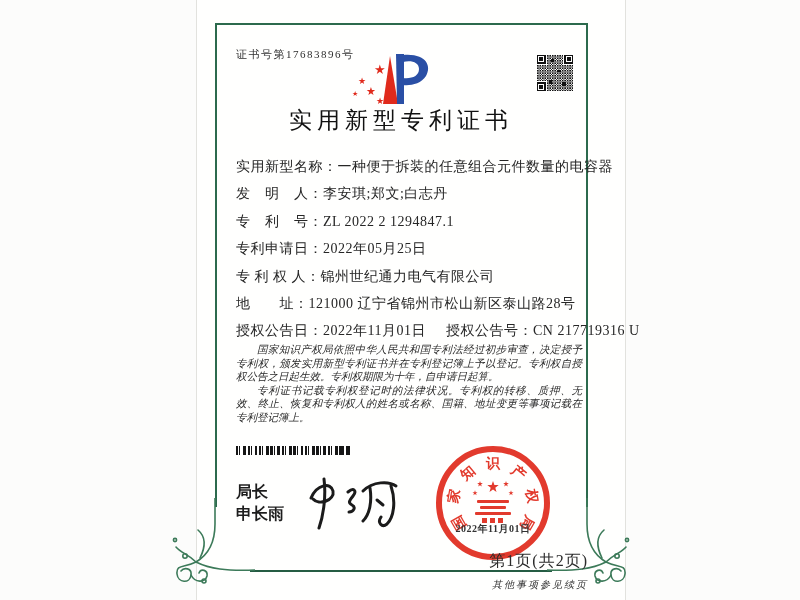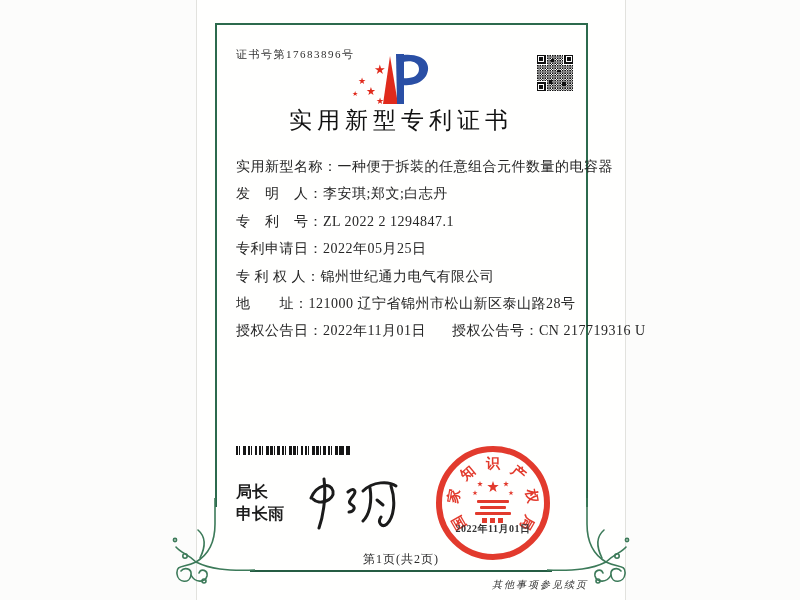--- a/index.html
+++ b/index.html
@@ -25,42 +25,42 @@
   .cert-no{position:absolute;left:236px;top:47px;font-size:11px;letter-spacing:1.5px;color:#2e2e2e;}
   .logo{position:absolute;left:350px;top:52px;}
   .qr{position:absolute;left:537px;top:55px;width:36px;height:36px;}
   .title{
     position:absolute;left:214px;top:105px;width:374px;
     text-align:center;font-size:23px;font-weight:normal;letter-spacing:5px;color:#111;
   }
   .row{position:absolute;left:236px;font-size:14px;white-space:nowrap;color:#262626;}
   .row .lab{letter-spacing:0.5px;}
   .row .val{letter-spacing:0.5px;}
-  .pair2{margin-left:26px;}
+  .pair2{margin-left:20px;}
   .paras{
     position:absolute;left:236px;top:343px;width:346px;
     font-size:10.5px;line-height:13.5px;font-style:italic;
     text-align:justify;color:#2a2a2a;
   }
   .paras p{margin:0;text-indent:2em;}
   .barcode{
     position:absolute;left:236px;top:446px;width:114px;height:9px;
     background:repeating-linear-gradient(90deg,
       #161616 0 2px,#fff 2px 3px,#161616 3px 4px,#fff 4px 7px,
       #161616 7px 10px,#fff 10px 11.5px);
   }
   .director{position:absolute;left:236px;top:481px;font-family:"Liberation Sans","DejaVu Sans",sans-serif;
     font-weight:bold;font-size:16px;color:#1d1d1d;line-height:22px;}
   .signature{position:absolute;left:303px;top:474px;}
   .seal{position:absolute;left:432px;top:442px;}
   .seal-date{
     position:absolute;left:437px;top:522px;width:112px;text-align:center;
     font-size:10px;letter-spacing:0.5px;color:#333;font-weight:bold;
   }
-  .footer-page{position:absolute;left:214px;top:551px;width:374px;text-align:center;font-size:12px;letter-spacing:1px;color:#2b2b2b;}
+  .footer-page{position:absolute;left:214px;top:551px;width:374px;text-align:right;font-size:16px;letter-spacing:1px;color:#2b2b2b;}
   .footer-note{position:absolute;left:214px;top:578px;width:374px;text-align:right;font-size:10px;font-style:italic;letter-spacing:2px;color:#333;}
 </style>
 </head>
 <body>
 
 <div class="page"></div>
 
 <div class="frame-top"></div>
 <div class="frame-left"></div>
 <div class="frame-right"></div>
@@ -153,20 +153,22 @@
   <span class="lab">专 利 权 人：</span><span class="val">锦州世纪通力电气有限公司</span>
 </div>
 <div class="row" style="top:295px">
   <span class="lab">地　　址：</span><span class="val">121000 辽宁省锦州市松山新区泰山路28号</span>
 </div>
 <div class="row" style="top:322px">
   <span class="lab">授权公告日：</span><span class="val">2022年11月01日</span><span class="pair2"><span class="lab">授权公告号：</span><span class="val">CN 217719316 U</span></span>
 </div>
 
 <div class="paras">
+  <p>国家知识产权局依照中华人民共和国专利法经过初步审查，决定授予专利权，颁发实用新型专利证书并在专利登记簿上予以登记。专利权自授权公告之日起生效。专利权期限为十年，自申请日起算。</p>
+  <p>专利证书记载专利权登记时的法律状况。专利权的转移、质押、无效、终止、恢复和专利权人的姓名或名称、国籍、地址变更等事项记载在专利登记簿上。</p>
 </div>
 
 <div class="barcode"></div>
 
 <div class="director">
   <div>局长</div>
   <div>申长雨</div>
 </div>
 
 <svg class="signature" width="100" height="60" viewBox="0 0 100 60">

